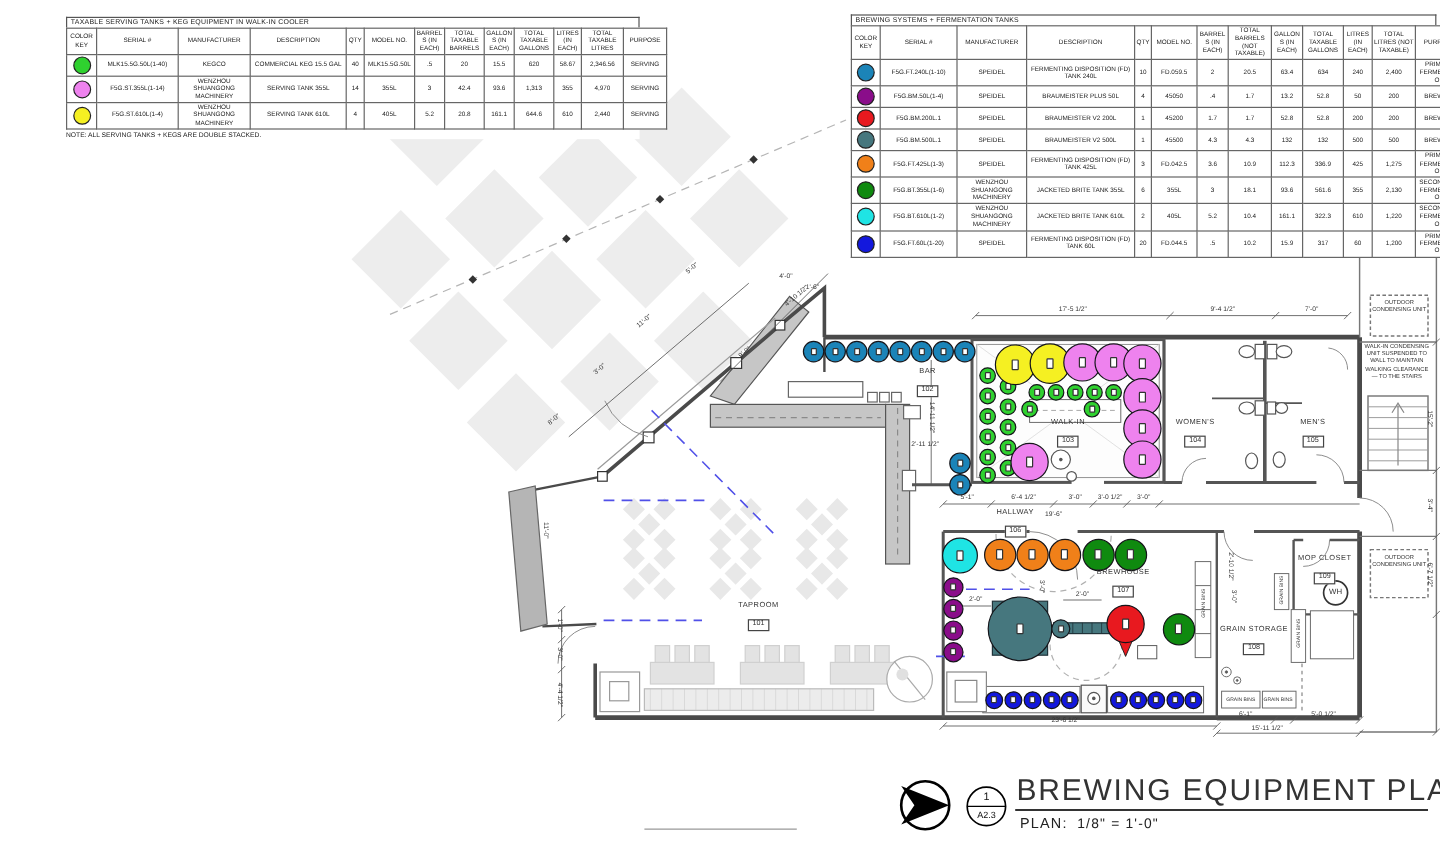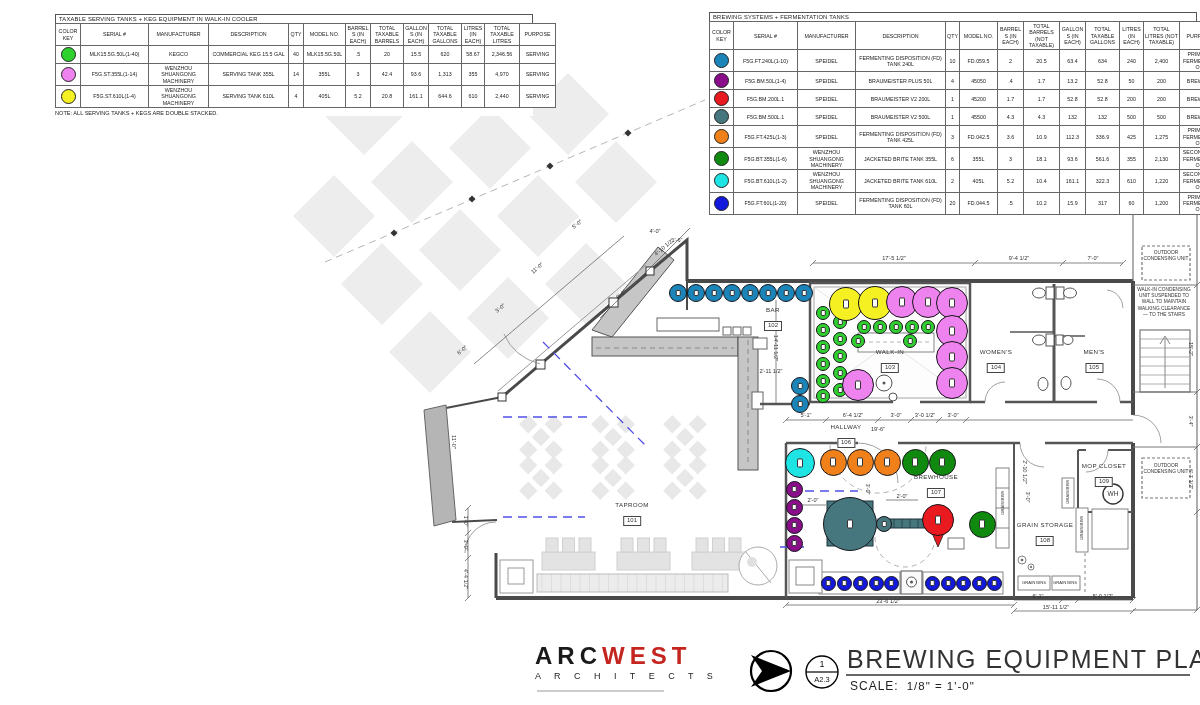--- a/index.html
+++ b/index.html
@@ -771,25 +771,21 @@
       <div class="pnote" style="left: 1135px; top: 287px; width: 58px; font-size: 4.8px;">WALK-IN CONDENSING UNIT SUSPENDED TO WALL TO MAINTAIN WALKING CLEARANCE — TO THE STAIRS</div>
       <div class="pnote" style="left: 983px; top: 500px; width: 40px; font-size: 4.2px; transform: rotate(-90deg);">GRAIN BINS</div>
       <div class="pnote" style="left: 1055px; top: 489px; width: 26px; font-size: 4.2px; transform: rotate(-90deg);">GRAIN BINS</div>
       <div class="pnote" style="left: 1064px; top: 525px; width: 36px; font-size: 4.2px; transform: rotate(-90deg);">GRAIN BINS</div>
       <div class="pnote" style="left: 1019px; top: 580px; width: 30px; font-size: 4.2px;">GRAIN BINS</div>
       <div class="pnote" style="left: 1051px; top: 580px; width: 28px; font-size: 4.2px;">GRAIN BINS</div>
       <div class="pnote" style="left: 1103px; top: 490px; width: 20px; font-size: 6.5px;">WH</div>
     </div>
 
 <div id="titleblock">
-  <div class="logo">
-    <div class="logo-line1"><span class="arc">ARC</span><span class="west">WEST</span></div>
-    <div class="logo-sub">A R C H I T E C T S</div>
-  </div>
   <span class="detail-num">1</span>
   <span class="sheet-ref">A2.3</span>
   <div class="sheet-title">BREWING EQUIPMENT PLAN</div>
   <div class="scale-line">
-    <span class="scale-label">SCALE:</span><span class="scale-value">1/8" = 1'-0"</span>
+    <span class="scale-label">PLAN:</span><span class="scale-value">1/8" = 1'-0"</span>
   </div>
 </div>
 
 </div>
 
 </body></html>

